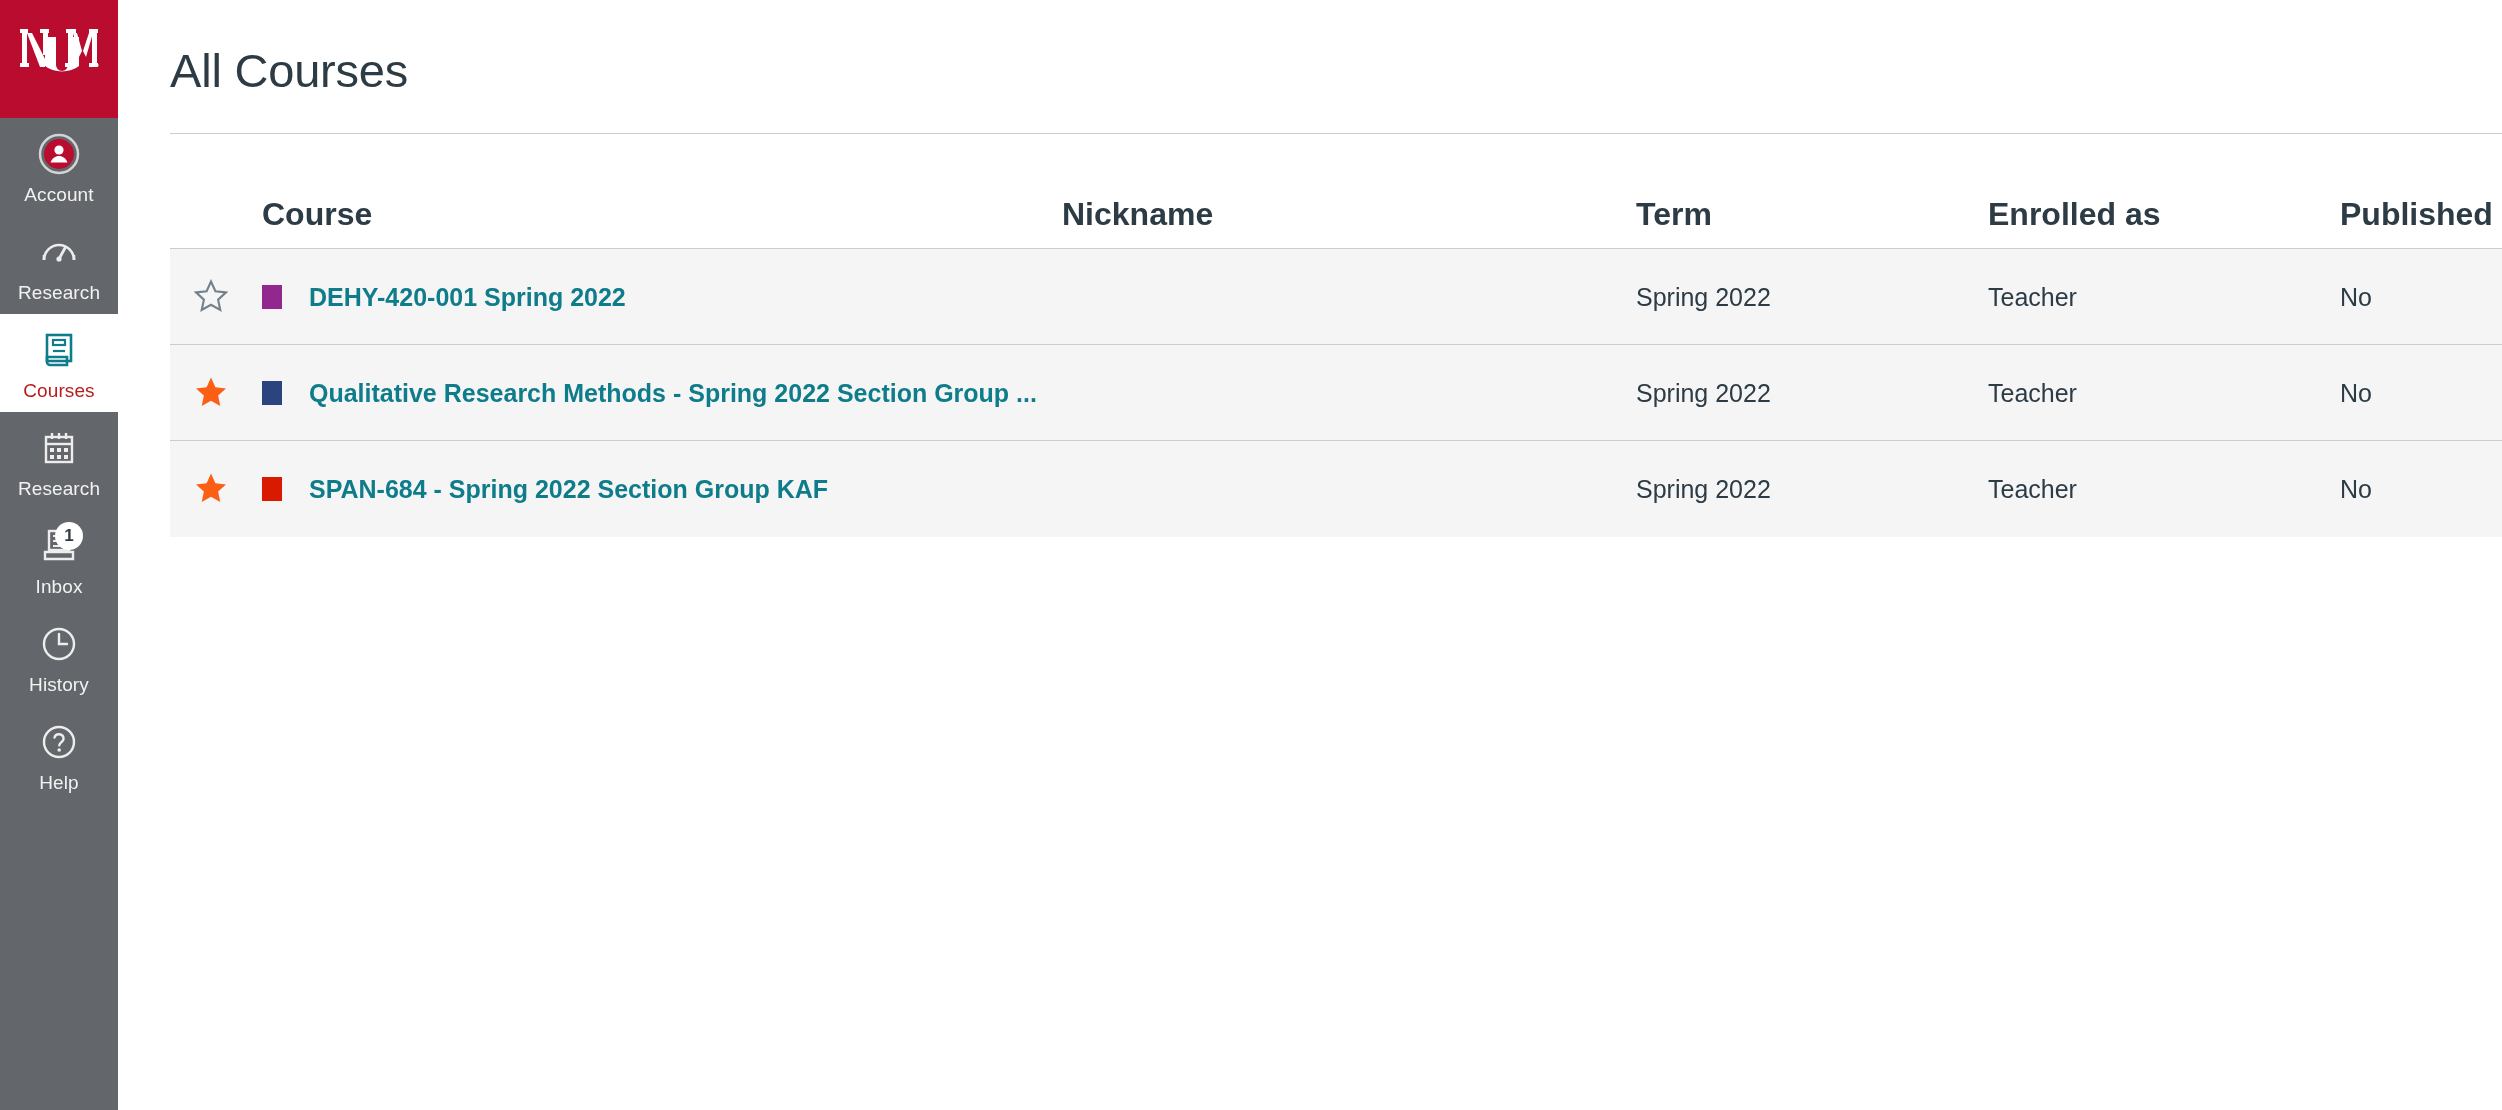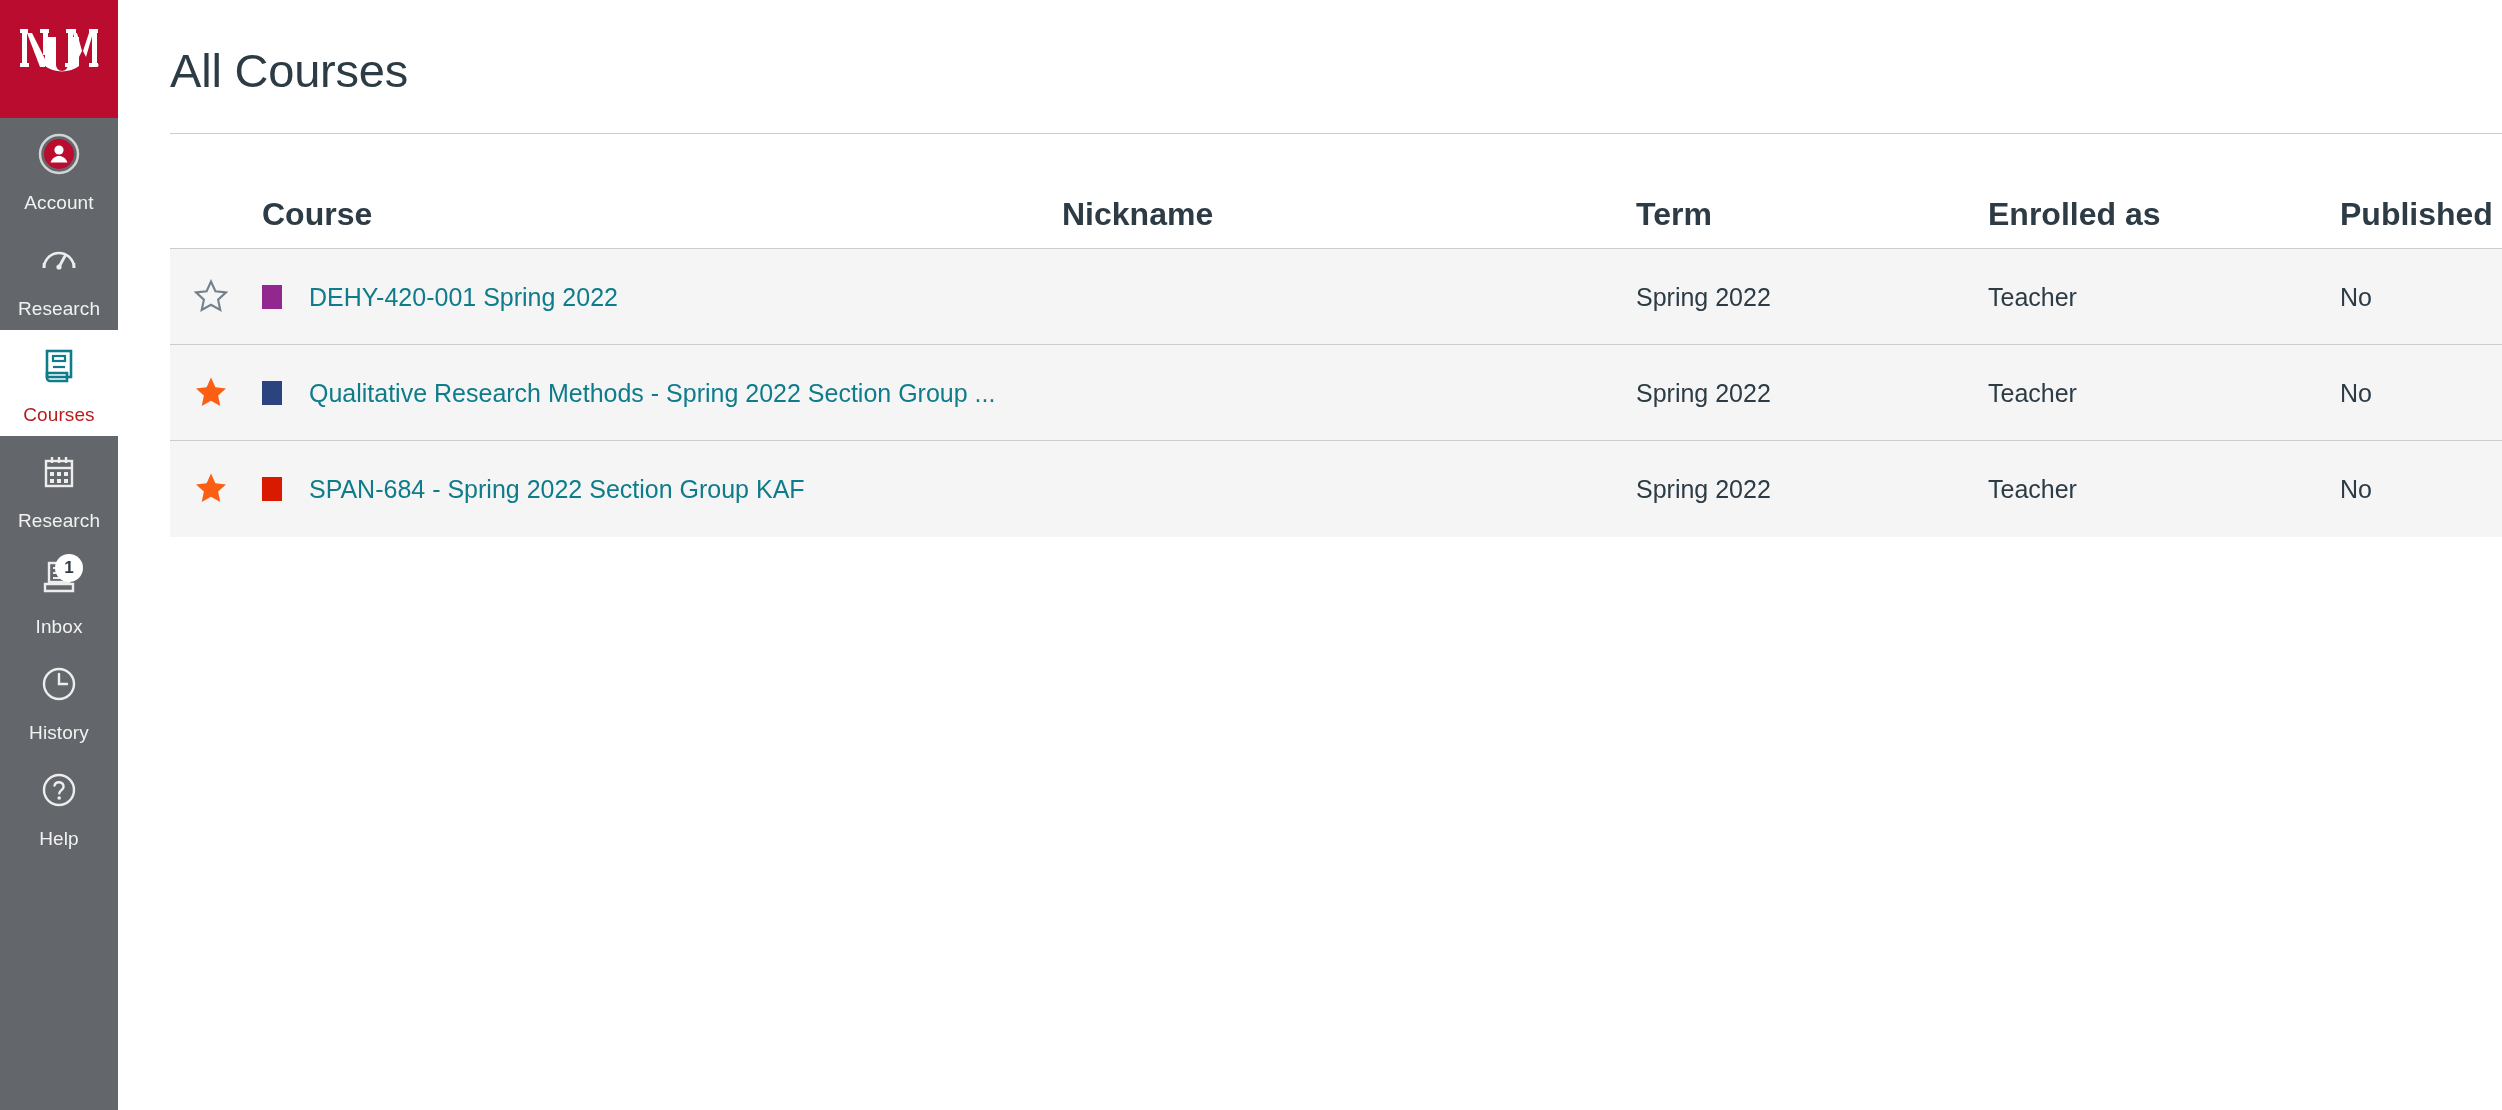--- a/index.html
+++ b/index.html
@@ -44,21 +44,21 @@
     text-decoration: none;
     color: #f2f2f2;
     position: relative;
   }
   .nav-item .nav-icon {
     width: 44px; height: 44px;
     display: flex; align-items: center; justify-content: center;
     position: relative;
   }
   .nav-item .nav-label {
-    margin-top: 16px;
+    margin-top: 8px;
     font-size: 19px;
     line-height: 22px;
     letter-spacing: .1px;
     color: #f2f2f2;
     white-space: nowrap;
   }
   .nav-item.active {
     background: #ffffff;
   }
   .nav-item.active .nav-label { color: #b91c1c; }
@@ -154,20 +154,21 @@
   .course-swatch {
     display: inline-block;
     width: 20px; height: 24px;
     vertical-align: -3px;
     margin-right: 20px;
   }
   .course-link {
     color: #0E7C8A;
     text-decoration: none;
     font-size: 25px;
+    font-weight: bold;
   }
 
   .pub-cell { color: #FC5E13; }
 </style>
 </head>
 <body>
 
 <div id="app">
 
   <nav id="global-nav">

